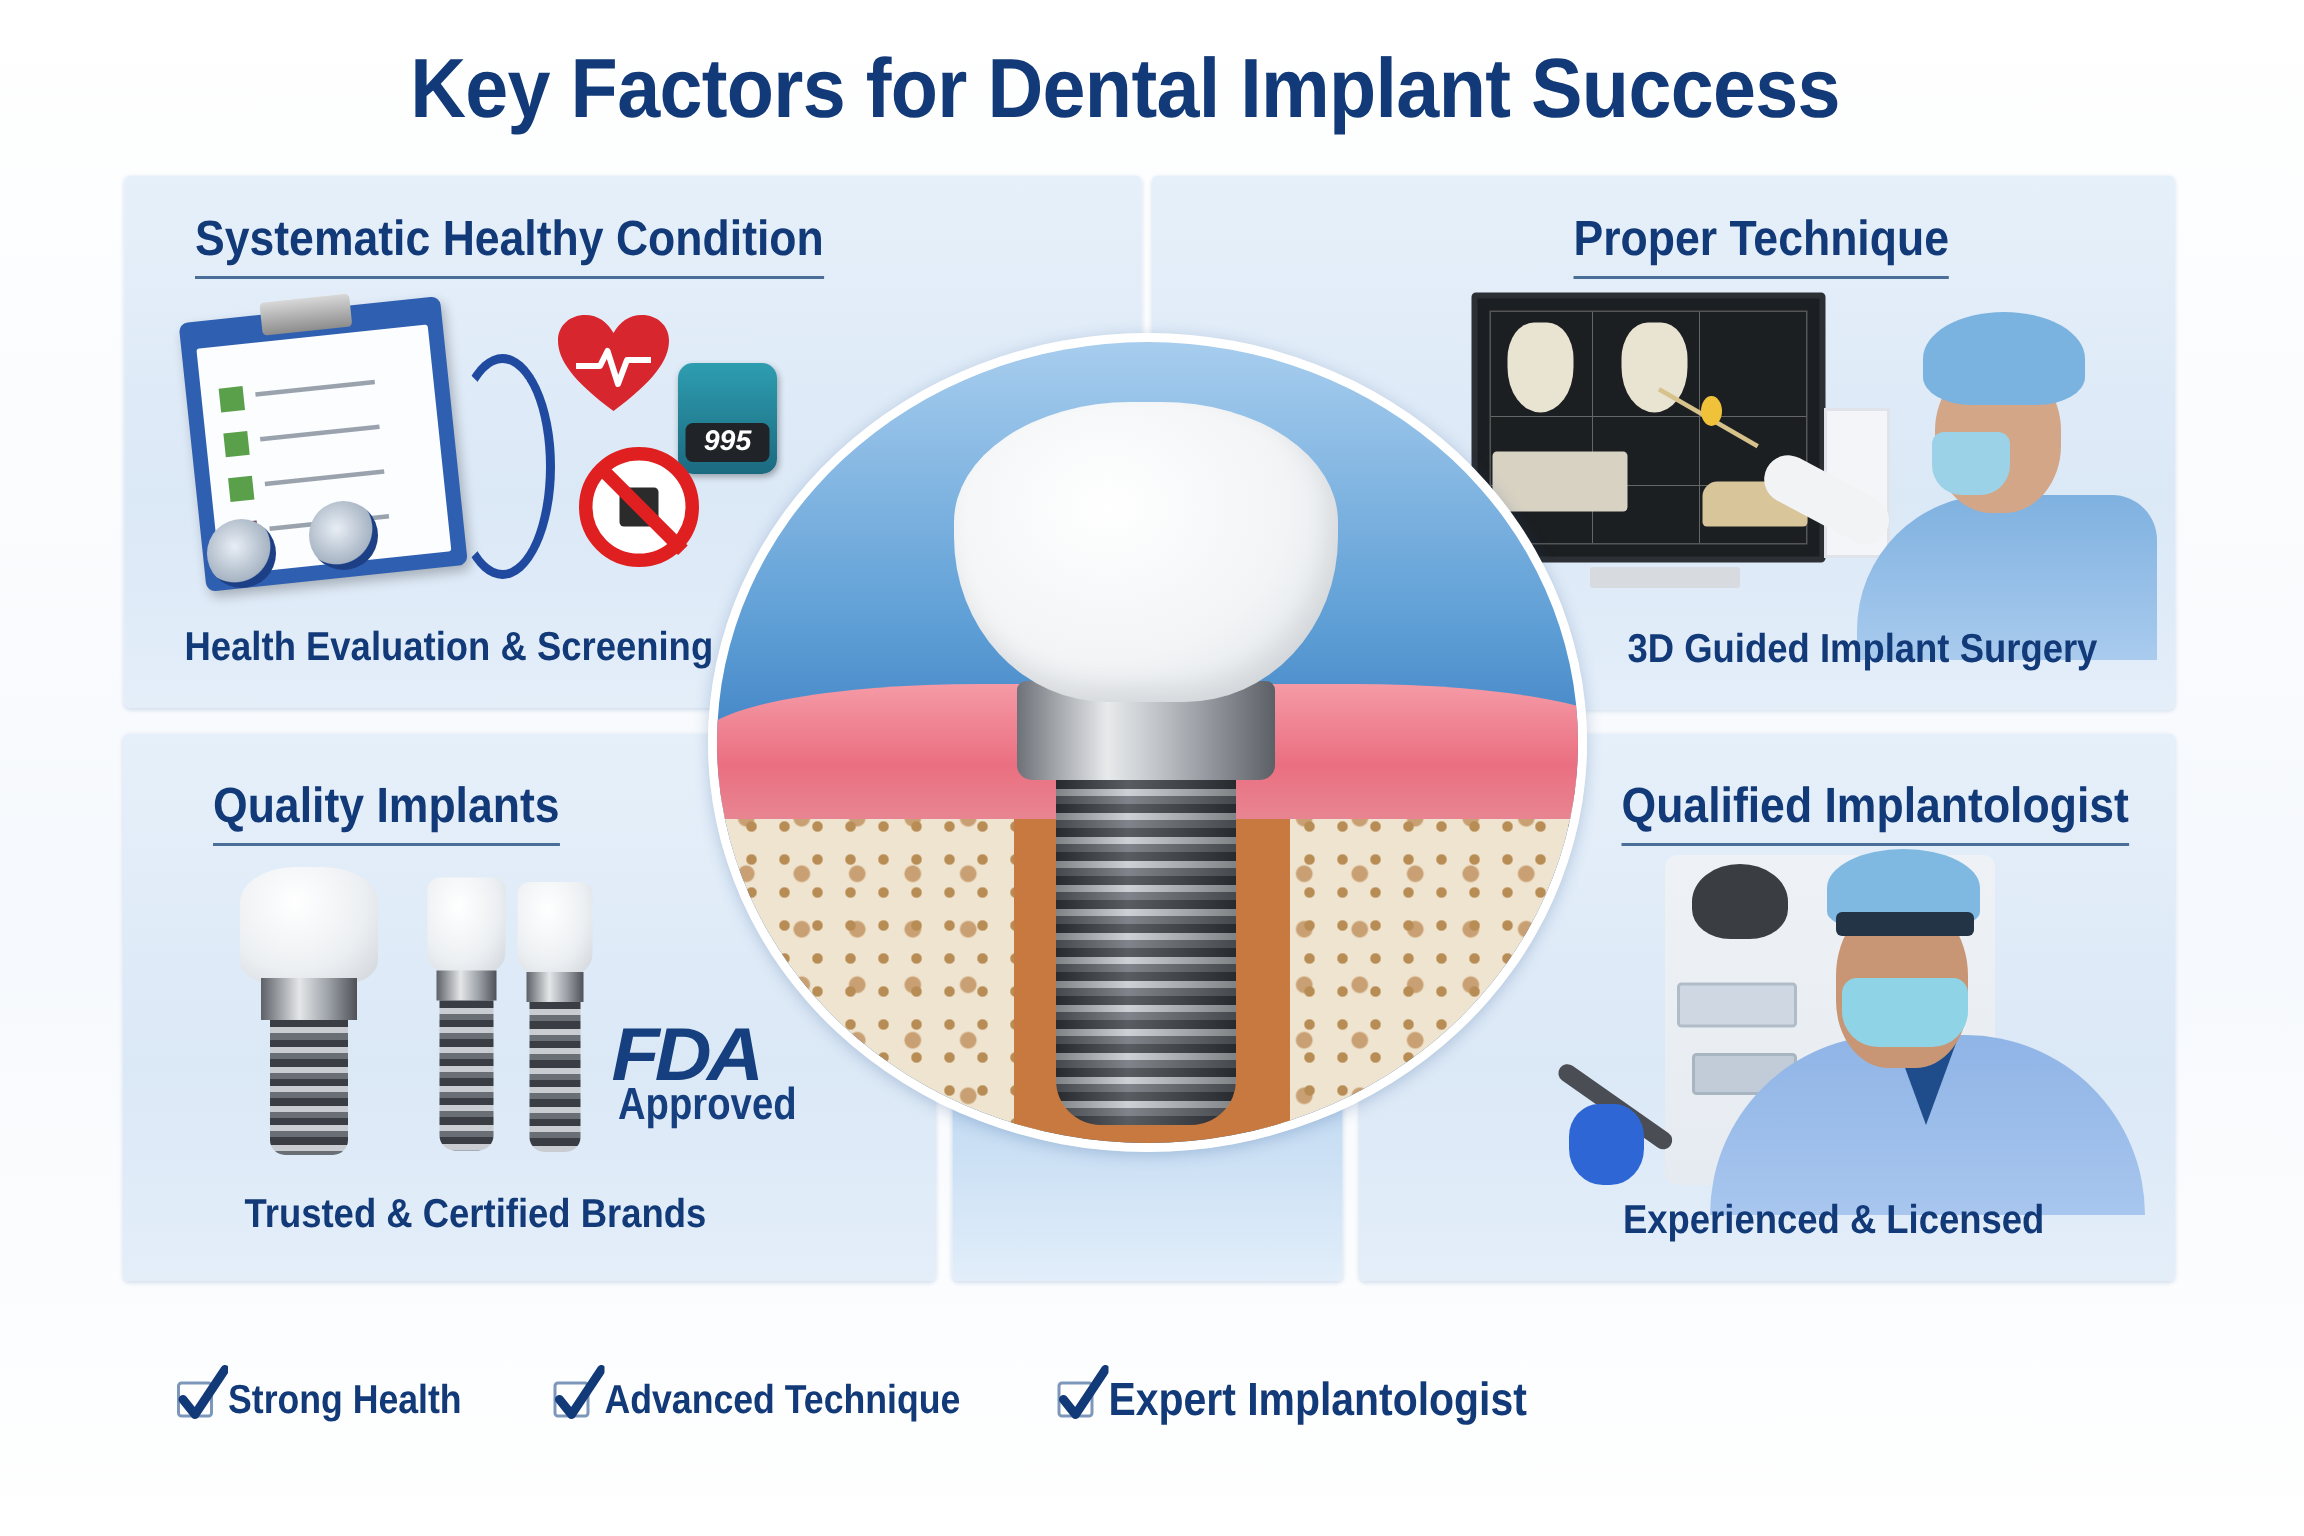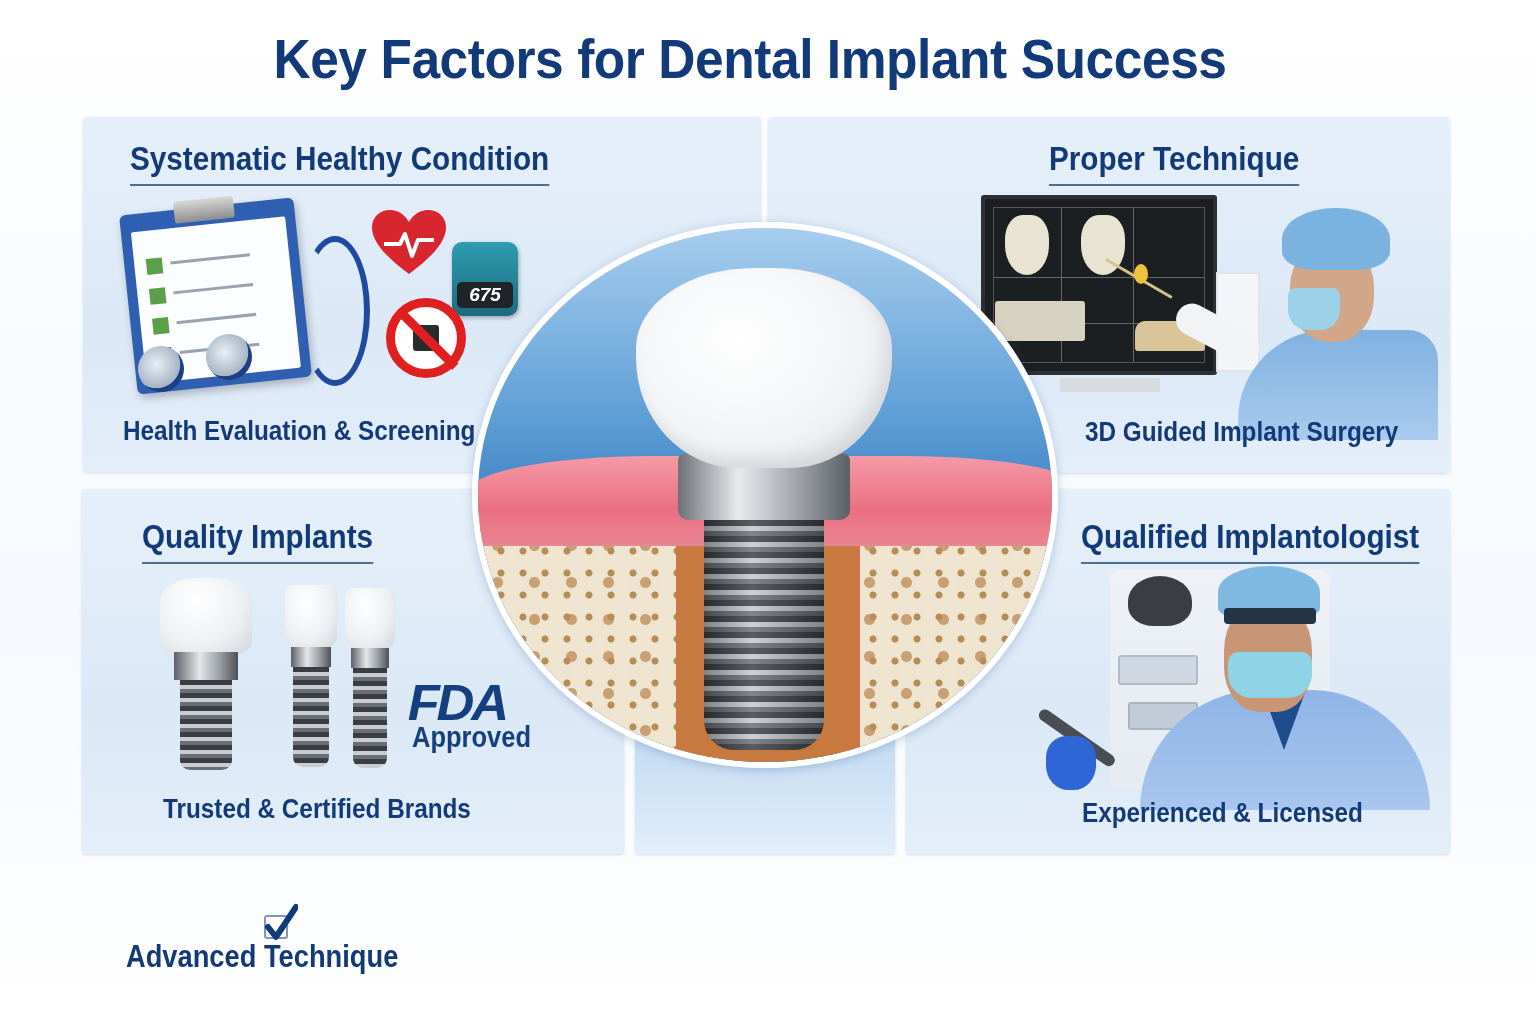--- a/index.html
+++ b/index.html
@@ -175,21 +175,21 @@
 </div>
 <div class="steth" style="left:300px; top:236px; width:70px; height:150px; border-color:#1f4aa0 #1f4aa0 #1f4aa0 transparent;"></div>
 <div class="steth-head" style="left:138px; top:346px;"></div>
 <div class="steth-head" style="left:206px; top:334px;"></div>
 
 <svg class="heart" viewBox="0 0 74 66">
   <path d="M37 64 C10 44 0 30 0 17 C0 7 8 0 18 0 C27 0 33 5 37 12 C41 5 47 0 56 0 C66 0 74 7 74 17 C74 30 64 44 37 64Z" fill="#d8262e"></path>
   <polyline points="12,34 28,34 33,24 40,46 46,30 62,30" fill="none" stroke="#fff" stroke-width="4" stroke-linejoin="round"></polyline>
 </svg>
 <div class="meter">
-  <div class="meter-screen">675</div>
+  <div class="meter-screen">995</div>
 </div>
 <div class="noicon"></div>
 
 <div class="pcaption" style="left:123px; top:416px;">Health Evaluation &amp; Screening</div>
 
 <div class="panel" id="p-tr"></div>
 <div class="ptitle" style="left:1049px; top:140px;">Proper Technique</div>
 
 <div class="monitor">
   <div class="grid"></div>
@@ -259,21 +259,37 @@
   <div class="bone r"></div>
   <div class="socket"></div>
   <div class="gum"></div>
   <div class="screw"></div>
   <div class="screw-shade"></div>
   <div class="abut"></div>
   <div class="crown"></div>
 </div>
 
 <div class="checks">
-  <div class="check-item" style="margin-left:8px;flex-direction:column;">
+  <div class="check-item">
+    <span class="cbox">
+      <svg width="34" height="40" viewBox="0 0 34 40">
+          <path d="M4 24 L12 34 L32 4" fill="none" stroke="#133a78" stroke-width="6" stroke-linecap="round" stroke-linejoin="round"></path>
+        </svg>
+    </span>
+    <span class="clabel">Strong Health</span>
+  </div>
+  <div class="check-item" style="margin-left:8px;">
     <span class="cbox">
       <svg width="34" height="40" viewBox="0 0 34 40">
           <path d="M4 24 L12 34 L32 4" fill="none" stroke="#133a78" stroke-width="6" stroke-linecap="round" stroke-linejoin="round"></path>
         </svg>
     </span>
     <span class="clabel">Advanced Technique</span>
   </div>
+  <div class="check-item">
+    <span class="cbox">
+      <svg width="34" height="40" viewBox="0 0 34 40">
+          <path d="M4 24 L12 34 L32 4" fill="none" stroke="#133a78" stroke-width="6" stroke-linecap="round" stroke-linejoin="round"></path>
+        </svg>
+    </span>
+    <span class="clabel">Expert Implantologist</span>
+  </div>
 </div>
 
 </body></html>

